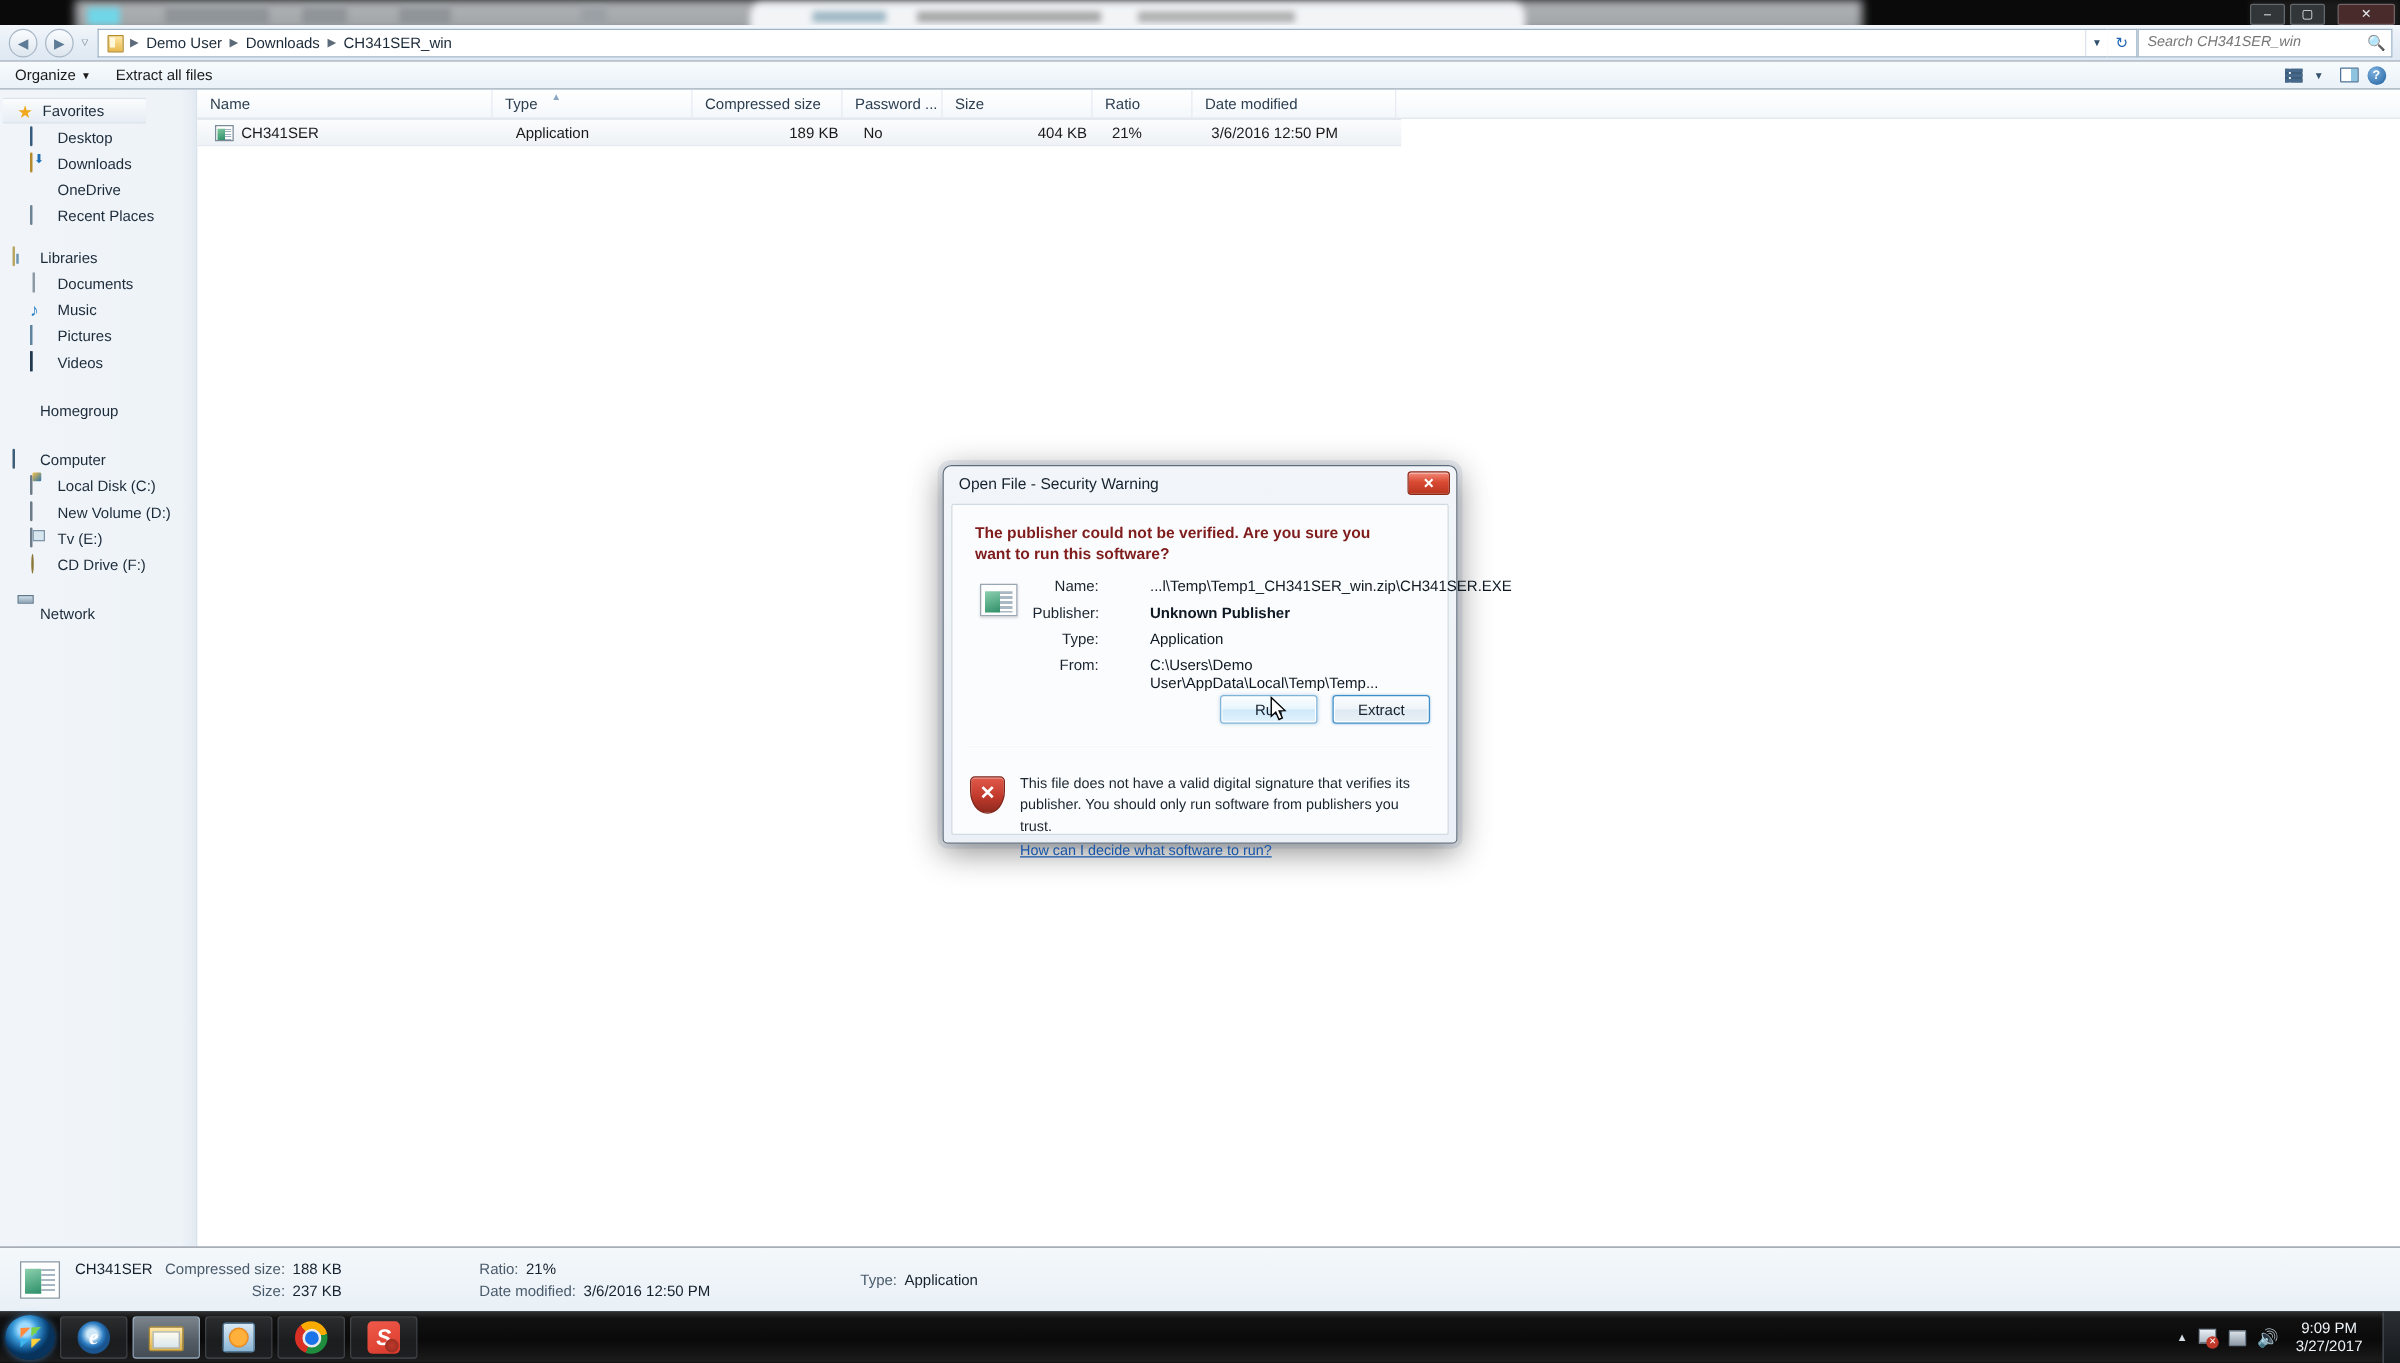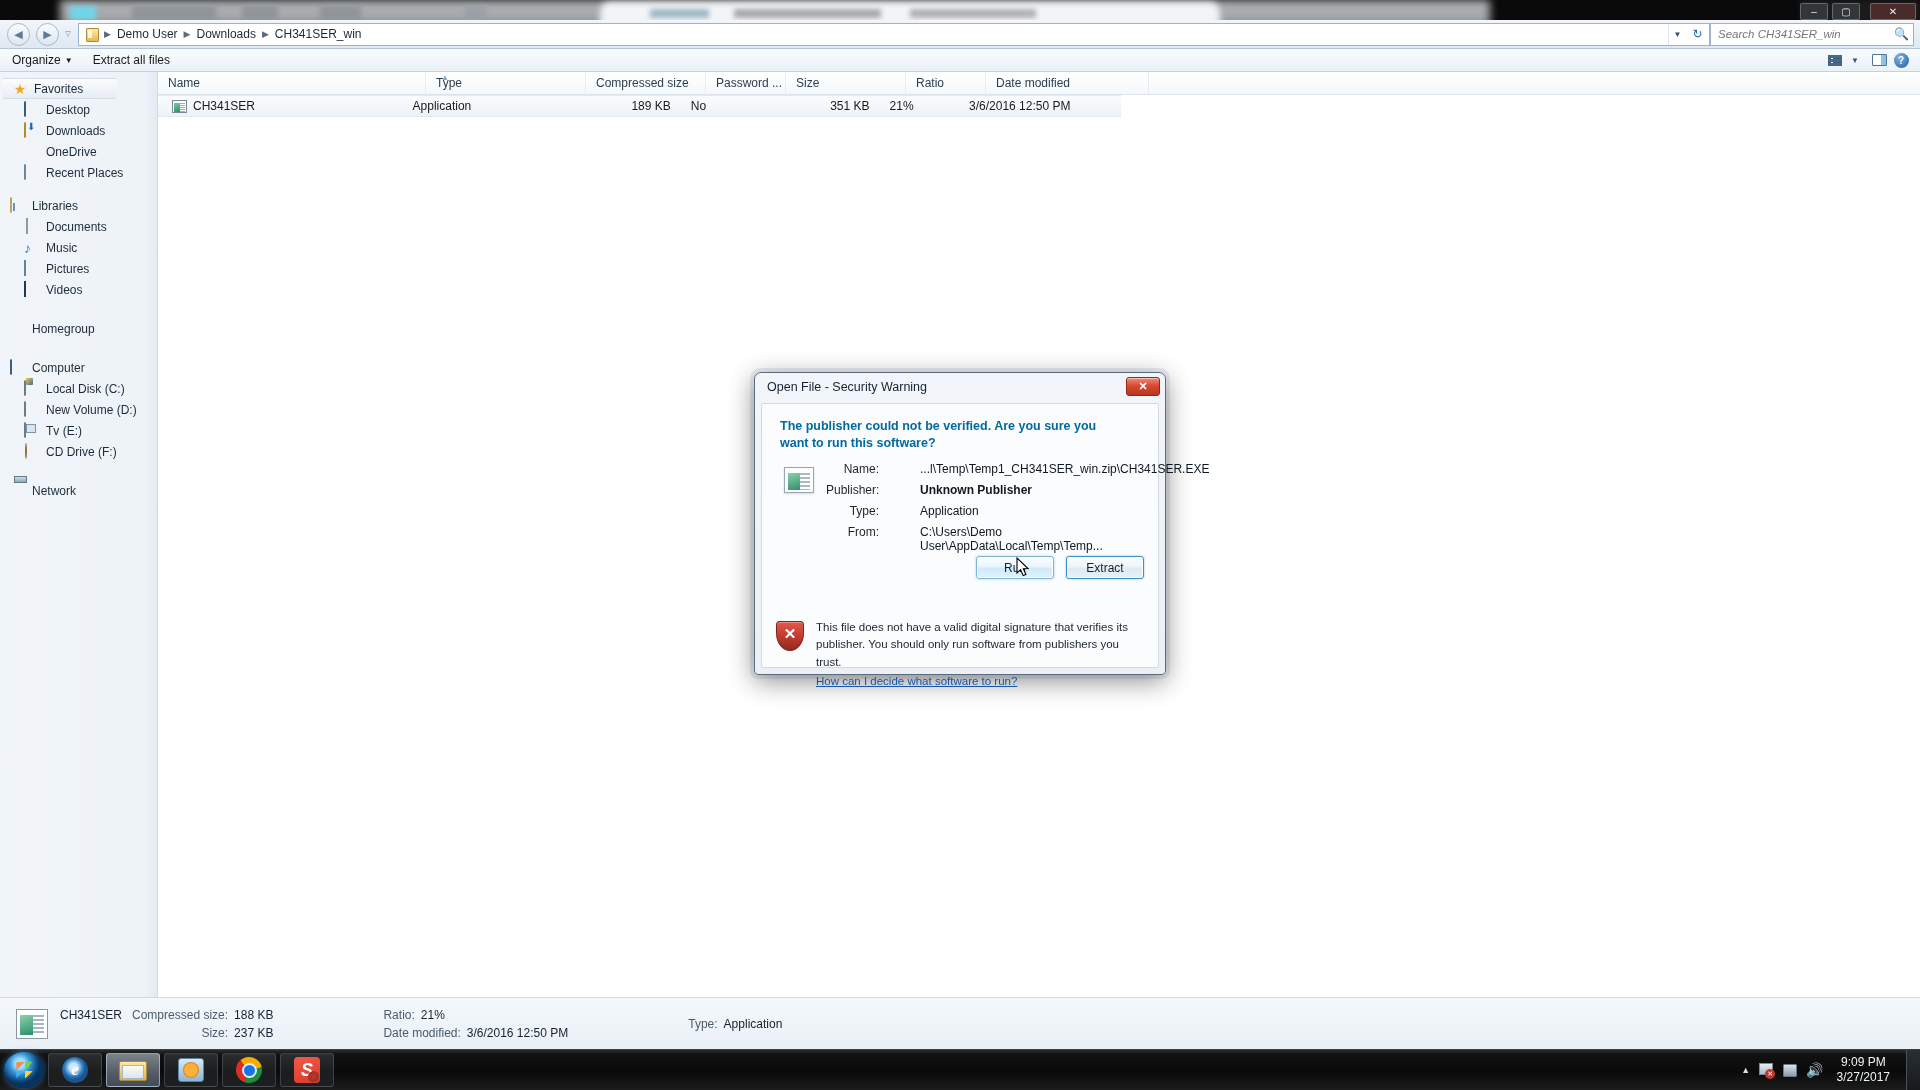--- a/index.html
+++ b/index.html
@@ -510,21 +510,21 @@
     box-shadow: inset 0 1px 0 rgba(255,255,255,.5);
   }
   #dlg-body {
     position: absolute; left: 6px; right: 6px; top: 30px; bottom: 6px;
     background: #fbfcfd;
     border: 1px solid #d2dbe3;
     border-radius: 2px;
   }
   #dlg-heading {
     padding: 14px 18px 0 18px;
-    font-size: 12.5px; font-weight: bold; color: #0369a1; line-height: 1.35;
+    font-size: 12.5px; font-weight: bold; color: #7f1d1d; line-height: 1.35;
     width: 380px;
   }
   #dlg-fileicon {
     position: absolute; left: 22px; top: 63px;
     width: 30px; height: 26px;
     background: #fdfdfd; border: 1px solid #9aa6b1;
     box-shadow: 0 1px 2px rgba(0,0,0,.15);
   }
   #dlg-fileicon::before {
     content: ""; position: absolute; left: 3px; top: 5px; width: 12px; height: 17px;
@@ -768,21 +768,21 @@
       <div class="nav-group" style="margin-top:18px">
         <div class="nav-row">
           <span class="nav-ic"><span class="ic-network"></span></span>
           <span class="nav-label">Network</span>
         </div>
       </div>
     </div>
 
     <div id="listpane">
       <div id="colheader">
-        <div class="col" style="width:268px">
+        <div class="col" style="width:236px">
           <span>Name</span>
         </div>
         <div class="col" style="width:160px">
           <span>Type</span>
         </div>
         <div class="col" style="width:120px">
           <span>Compressed size</span>
         </div>
         <div class="col" style="width:80px">
           <span>Password ...</span>
@@ -798,21 +798,21 @@
         </div>
         <span id="sort-arrow">▲</span>
       </div>
 
       <div id="filerow">
         <span id="row-fileicon"></span>
         <div class="cell" style="width:211px;padding-left:0">CH341SER</div>
         <div class="cell" style="width:160px">Application</div>
         <div class="cell num" style="width:120px">189 KB</div>
         <div class="cell" style="width:80px">No</div>
-        <div class="cell num" style="width:120px">351 KB</div>
+        <div class="cell num" style="width:120px">404 KB</div>
         <div class="cell" style="width:80px">21%</div>
         <div class="cell" style="width:163px">3/6/2016 12:50 PM</div>
       </div>
     </div>
   </div>
 
   <div id="statusbar">
     <div id="sb-icon"></div>
 
     <div class="sb-col" id="sb-grp1">

